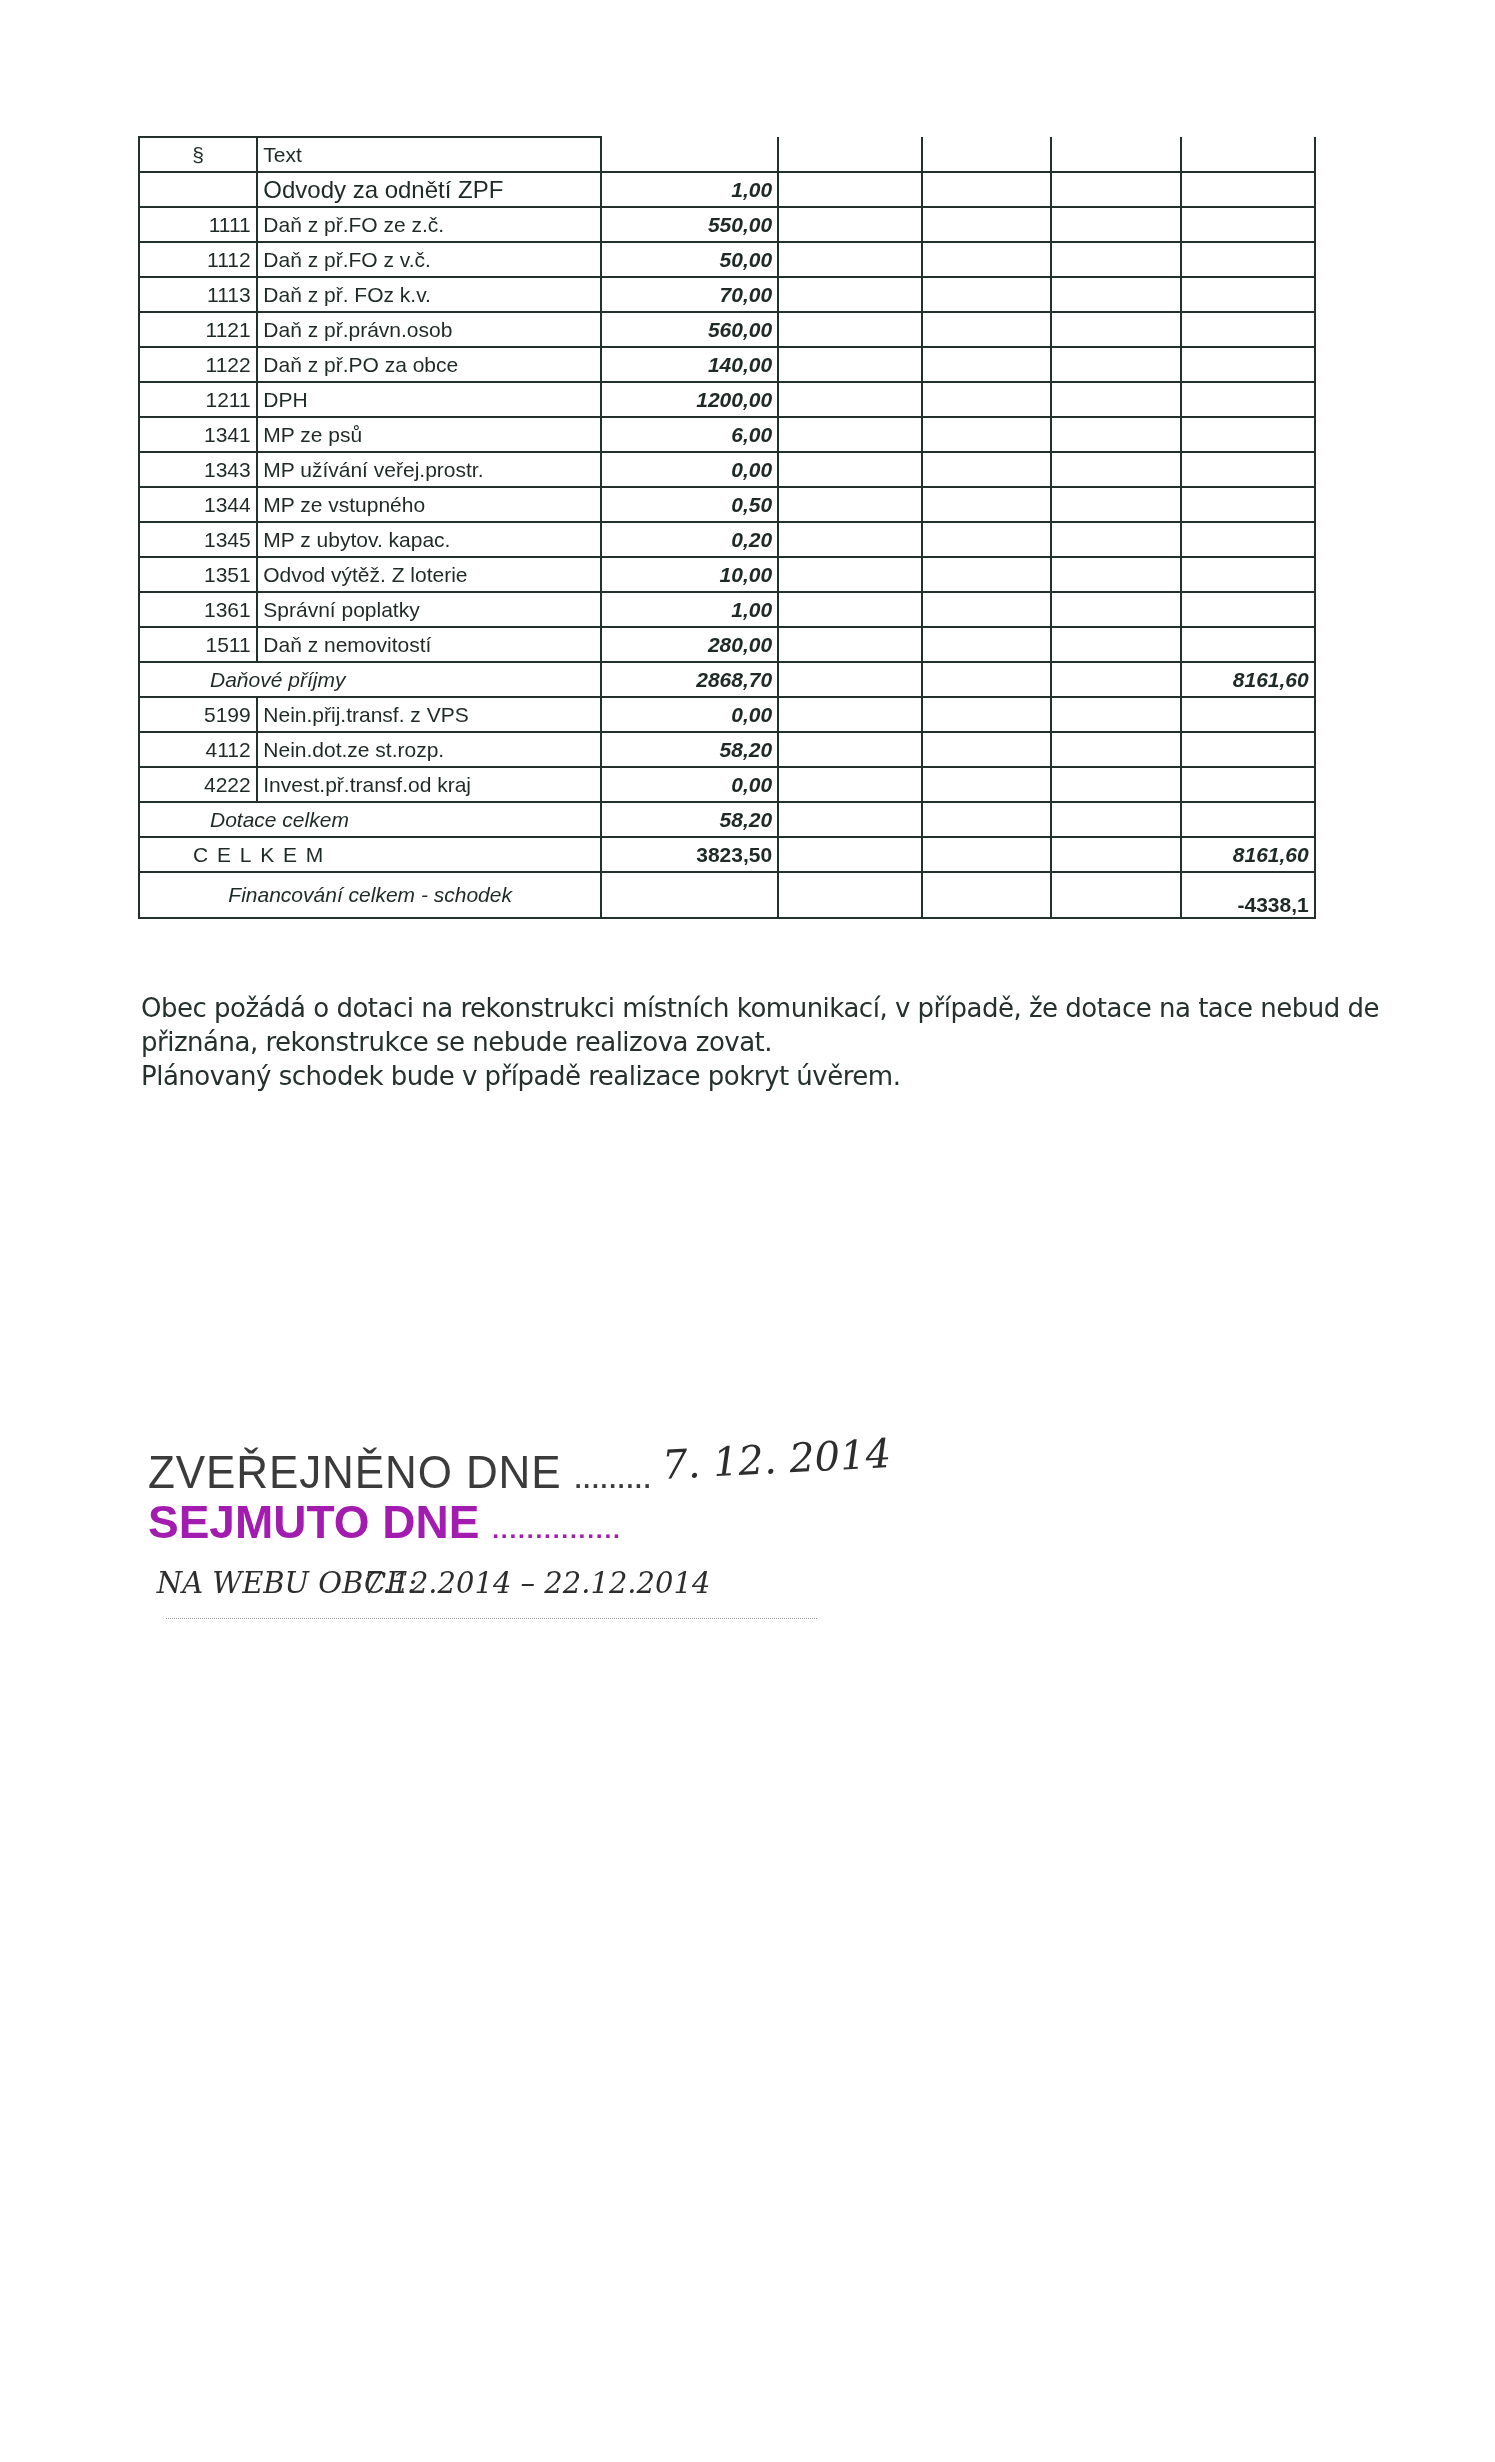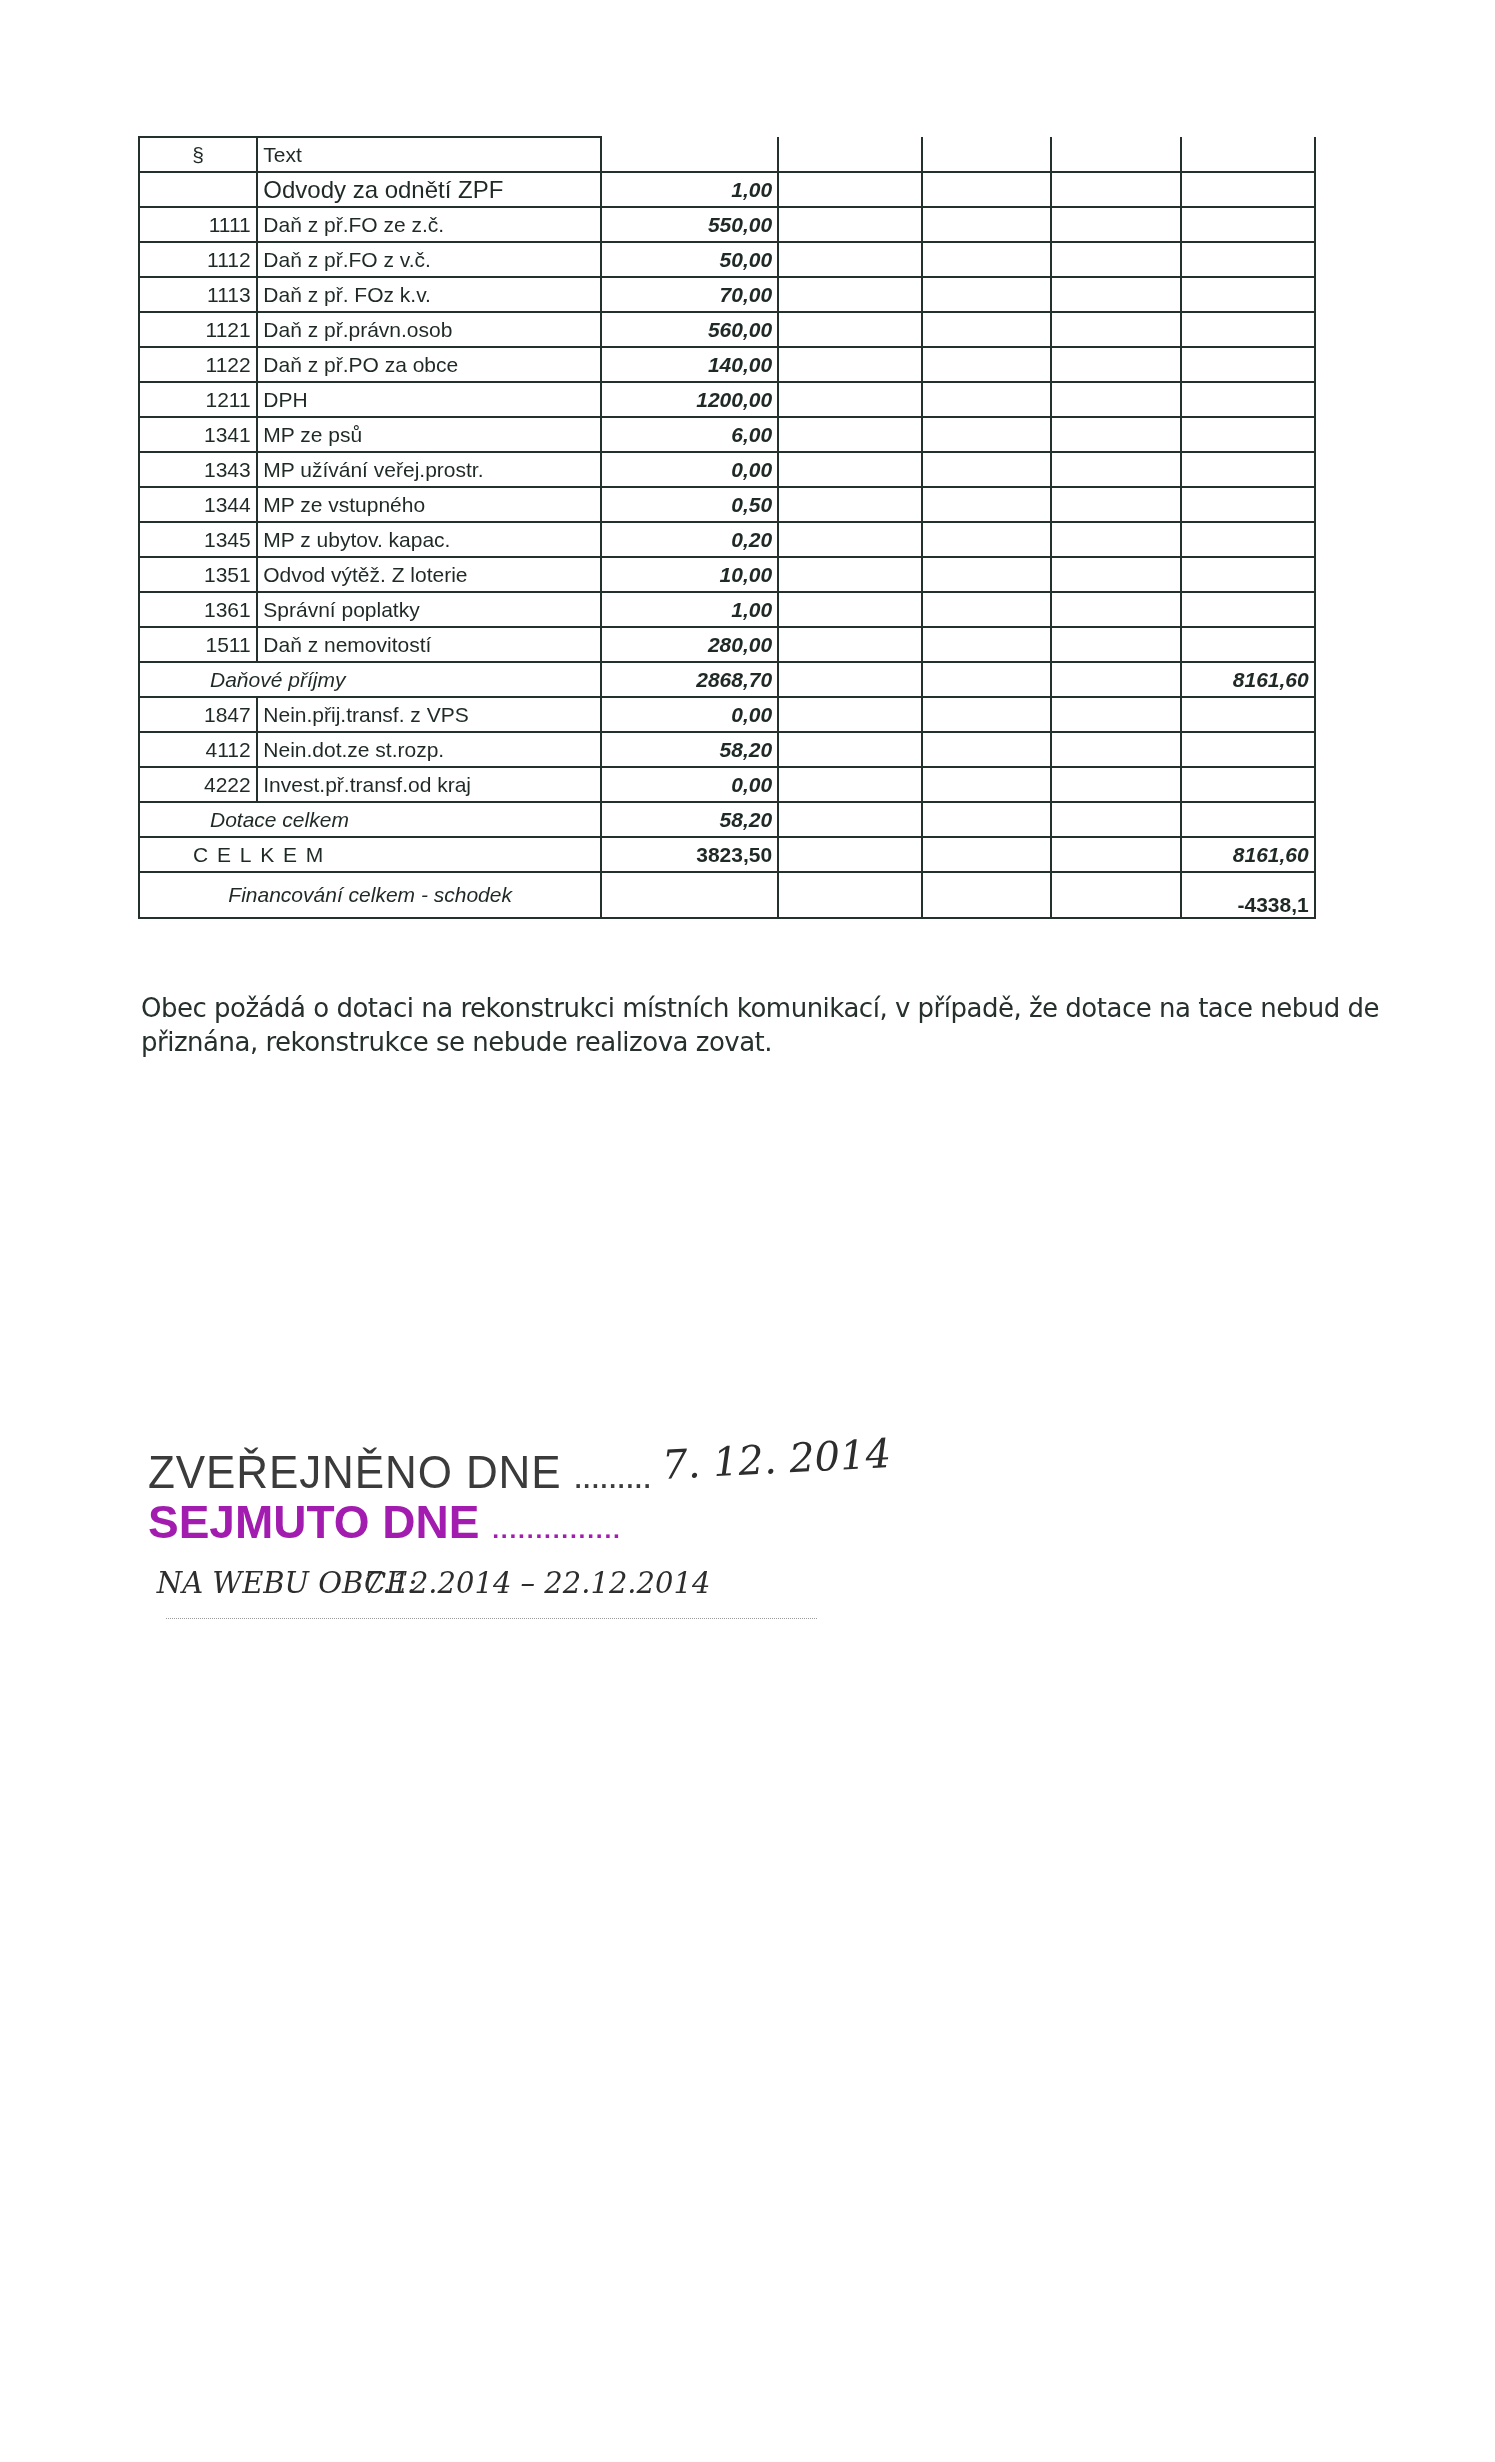--- a/index.html
+++ b/index.html
@@ -216,21 +216,21 @@
       <tr>
         <td colspan="2" class="summary-label">Daňové příjmy</td>
         <td class="col-amt">2868,70</td>
         <td class="col-c4"></td>
           <td class="col-c5"></td>
           <td class="col-c6"></td>
         <td class="col-c7">8161,60</td>
       </tr>
 
       <tr>
-        <td class="col-code">1847</td>
+        <td class="col-code">5199</td>
         <td class="col-text">Nein.přij.transf. z VPS</td>
         <td class="col-amt">0,00</td>
         <td class="col-c4"></td>
           <td class="col-c5"></td>
           <td class="col-c6"></td>
           <td class="col-c7"></td>
       </tr>
       <tr>
         <td class="col-code">4112</td>
         <td class="col-text">Nein.dot.ze st.rozp.</td>
@@ -276,20 +276,21 @@
           <td class="col-c6"></td>
         <td class="col-c7 plain-amt" style="vertical-align:bottom">-4338,1</td>
       </tr>
     </tbody>
   </table>
 </div>
 
 <div class="note">
   <div>Obec požádá o dotaci na rekonstrukci místních komunikací, v případě, že dotace na tace nebud de</div>
   <div>přiznána, rekonstrukce se nebude realizova zovat.</div>
+  <div>Plánovaný schodek bude v případě realizace pokryt úvěrem.</div>
 </div>
 
 <div class="stamp">
   <div class="stamp-line1">
     <span>ZVEŘEJNĚNO DNE</span>
     <span class="dots">.........</span>
   </div>
   <div class="hand hand-date1">7. 12. 2014</div>
   <div class="stamp-line2">
     <span>SEJMUTO DNE</span>

